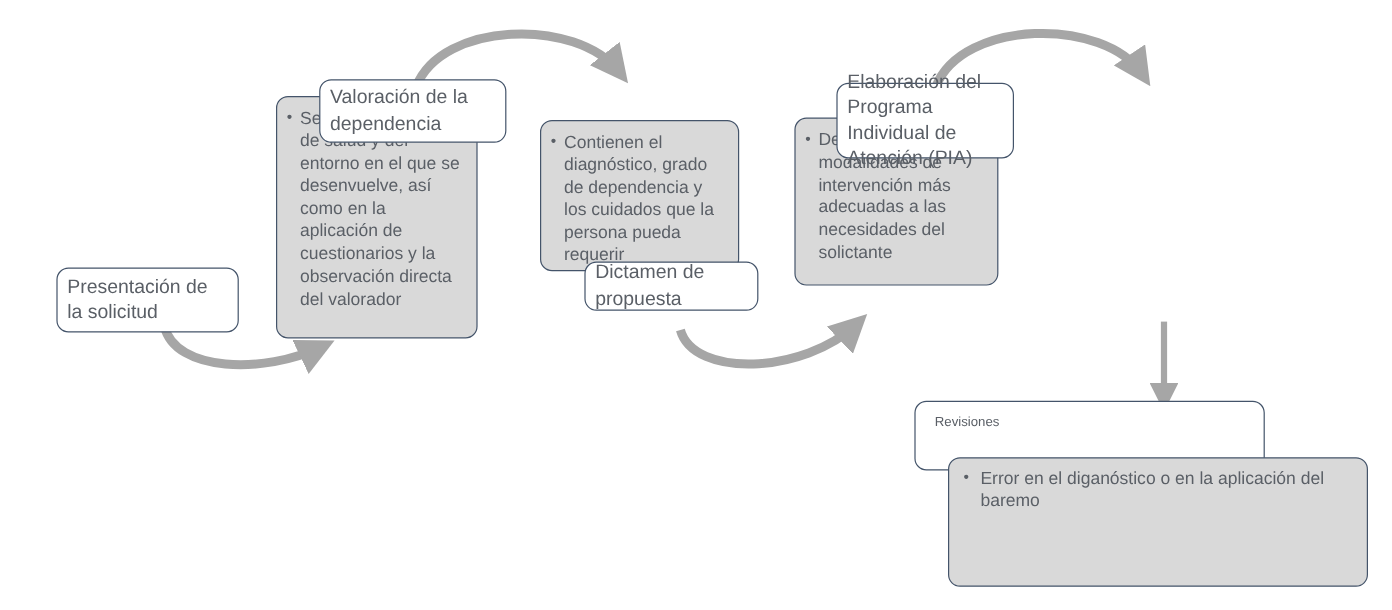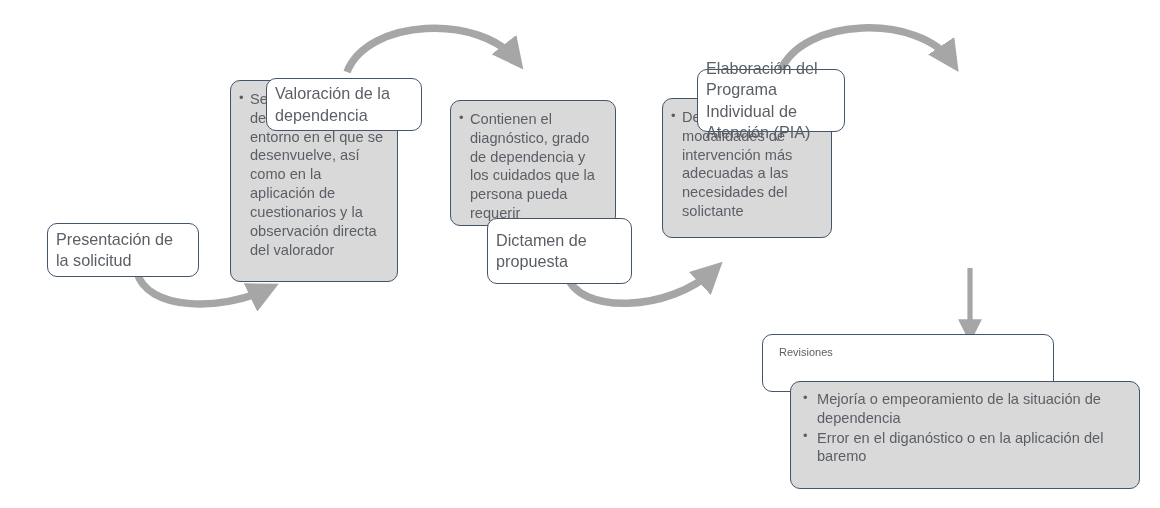--- a/index.html
+++ b/index.html
@@ -121,48 +121,47 @@
 
   <div class="box title-box" style="left:47px; top:223px; width:152px; height:54px;">
     <span>Presentación de la solicitud</span>
   </div>
 
   <div class="box body-box" style="left:230px; top:80px; width:168px; height:202px;">
     <ul class="bl">
       <li>Se basa en informes de salud y del entorno en el que se desenvuelve, así como en la aplicación de cuestionarios y la observación directa del valorador</li>
     </ul>
   </div>
-  <div class="box title-box" style="left:266px; top:78px; width:156px; height:53px;">
+  <div class="box title-box" style="left:266px; top:66px; width:156px; height:53px;">
     <span>Valoración de la dependencia</span>
   </div>
 
   <div class="box body-box" style="left:450px; top:100px; width:166px; height:126px;">
     <ul class="bl">
       <li>Contienen el diagnóstico, grado de dependencia y los cuidados que la persona pueda requerir</li>
     </ul>
   </div>
-  <div class="box title-box" style="left:487px; top:218px; width:145px; height:66px;">
+  <div class="box title-box" style="left:487px; top:218px; width:145px; height:41px;">
     <span>Dictamen de propuesta</span>
   </div>
 
   <div class="box body-box" style="left:662px; top:98px; width:170px; height:140px;">
     <ul class="bl">
       <li>Determina las modalidades de intervención más adecuadas a las necesidades del solictante</li>
     </ul>
   </div>
   <div class="box title-box" style="left:697px; top:69px; width:148px; height:63px;">
     <span>Elaboración del Programa Individual de Atención (PIA)</span>
   </div>
 
 
   <div class="box title-box left-align" style="left:762px; top:334px; width:292px; height:58px; font-size:11px;">
     <span>Revisiones</span>
   </div>
   <div class="box body-box" style="left:790px; top:381px; width:350px; height:108px; padding:8px 12px 8px 10px;">
     <ul class="bl wide">
-      <li>Mejoría o empeoramiento de la situación de dependencia</li>
       <li>Error en el diganóstico o en la aplicación del baremo</li>
     </ul>
   </div>
 
   <svg class="arrow-layer" viewBox="0 0 1160 508"></svg>
 
 </div>
 
 </body></html>

